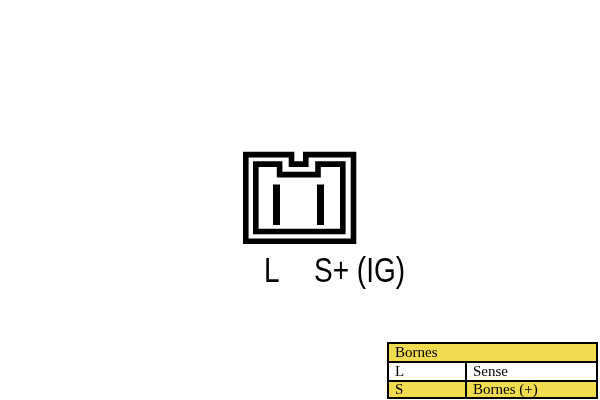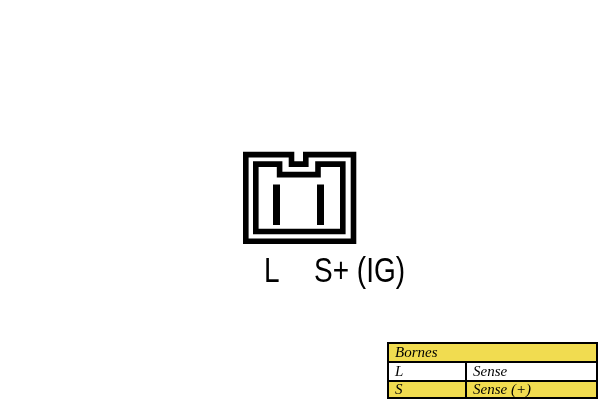--- a/index.html
+++ b/index.html
@@ -26,21 +26,20 @@
     grid-template-columns:76px 1fr;
     grid-template-rows:17px 17px 15px;
     gap:2px;
     font-family:"Liberation Serif", serif;
     font-size:15px;color:#000;
   }
   .terminal-table .cell{
     display:flex;align-items:center;
     padding-left:6px;overflow:hidden;white-space:nowrap;
     background:#fff;
-    font-style:italic;
   }
   .terminal-table .cell.header{grid-column:1 / span 2;}
   .terminal-table .cell.yellow{background:#F1DC50;}
 </style>
 </head>
 <body>
 
 <div class="stage">
 
   <svg class="connector" width="600" height="400" viewBox="0 0 600 400">
@@ -53,16 +52,16 @@
   <span class="pin-label left">L</span>
   <span class="pin-label right">S+ (IG)</span>
 
   <div class="terminal-table">
     <div class="cell header yellow">Bornes</div>
 
     <div class="cell">L</div>
     <div class="cell">Sense</div>
 
     <div class="cell yellow">S</div>
-    <div class="cell yellow">Sense (+)</div>
+    <div class="cell yellow">Bornes (+)</div>
   </div>
 
 </div>
 
 </body></html>

